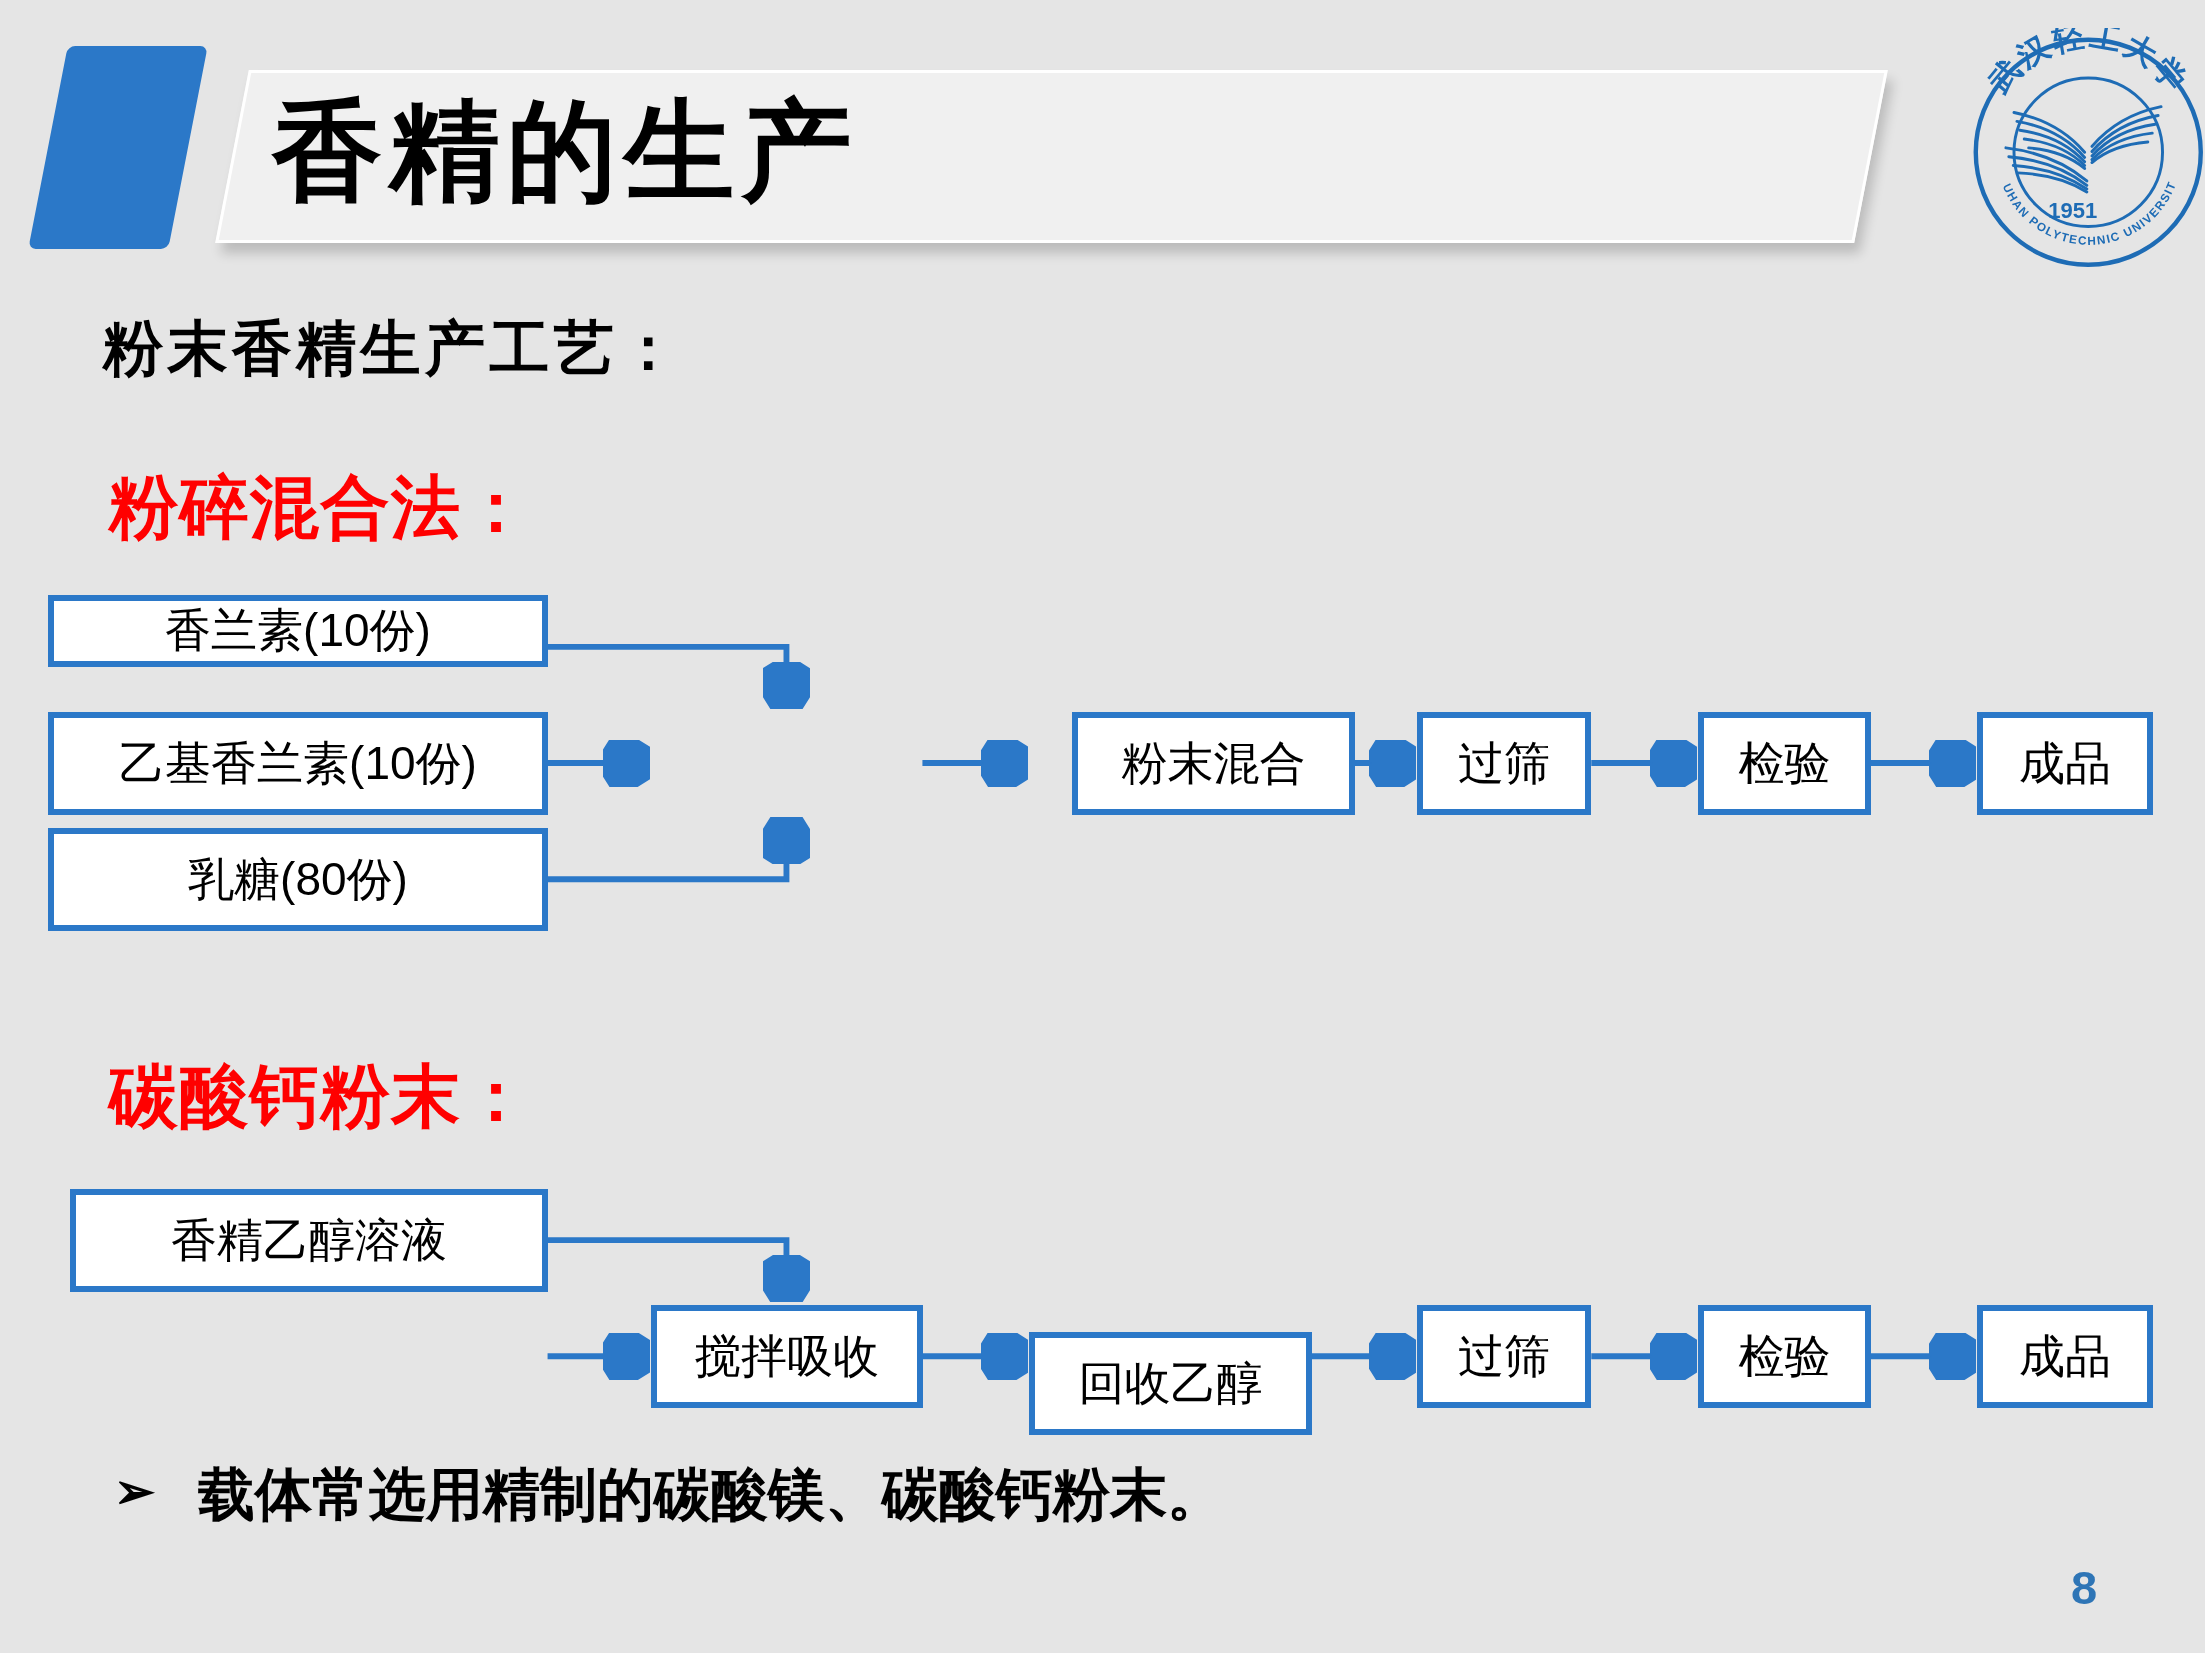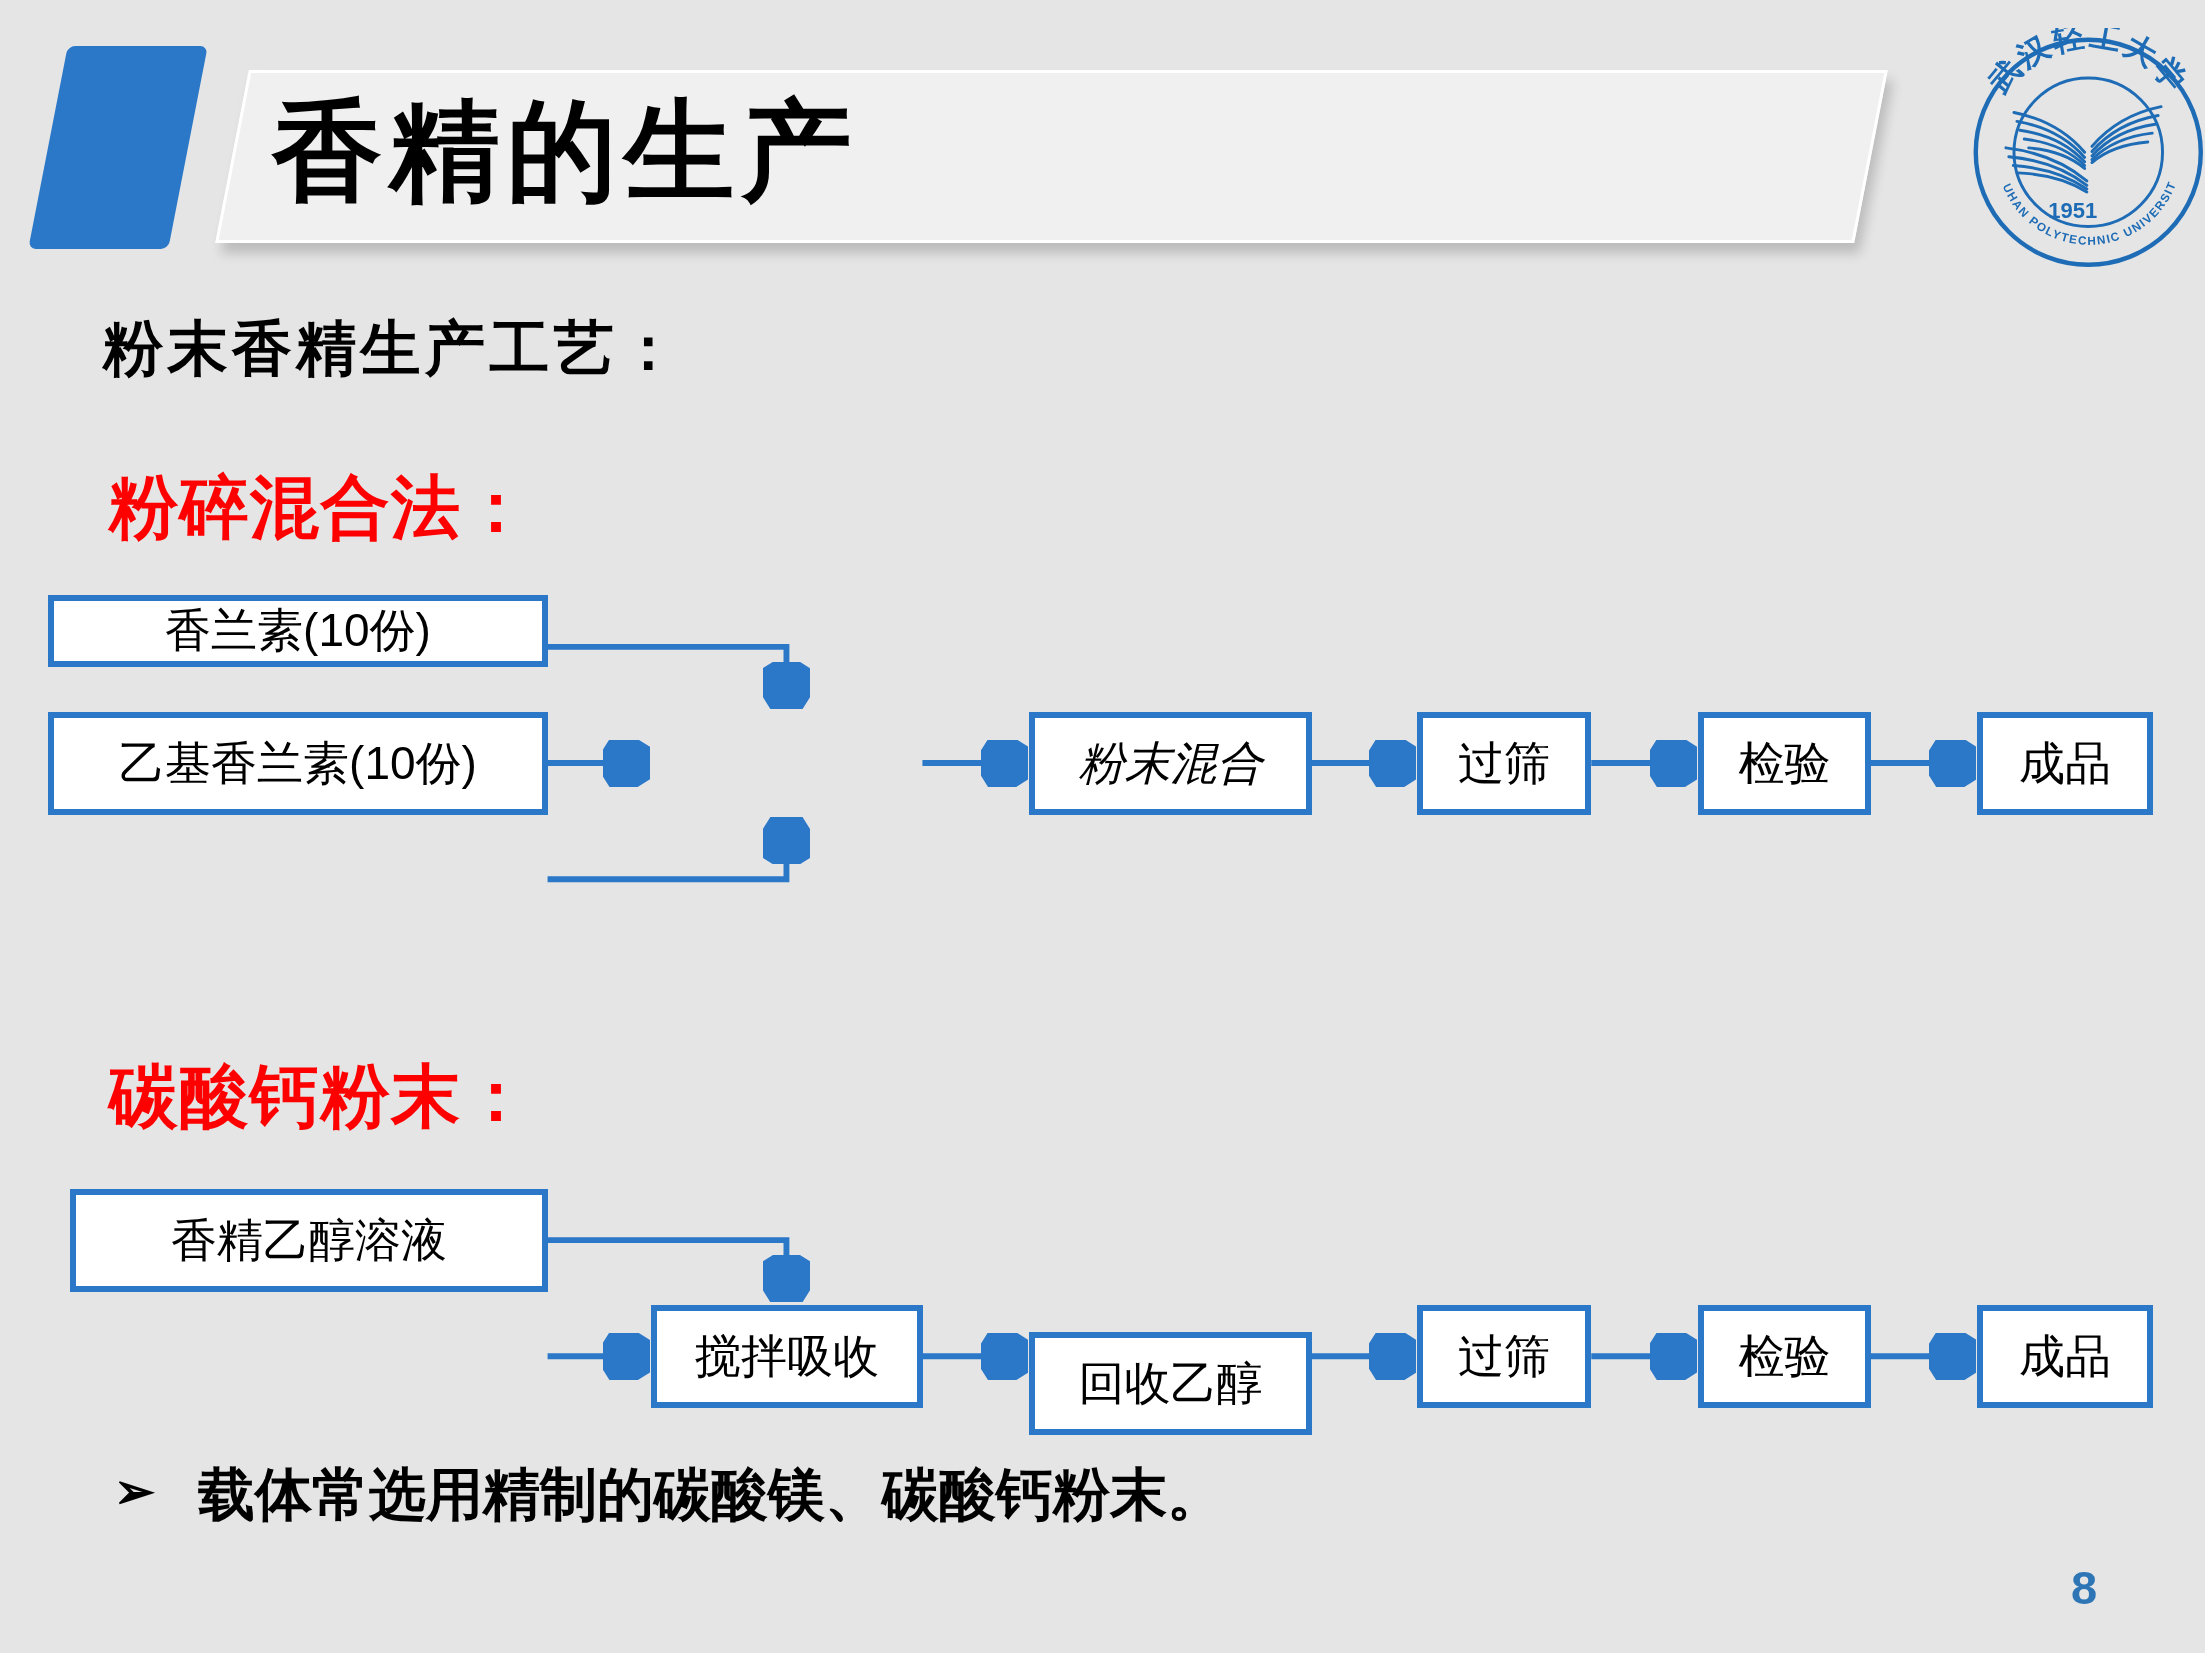--- a/index.html
+++ b/index.html
@@ -143,21 +143,22 @@
     <path d="M745 1687 H1070 V1757" marker-end="url(#chev)"></path>
     <path d="M745 1845 H870" marker-end="url(#chev)"></path>
     <path d="M1255 1845 H1385" marker-end="url(#chev)"></path>
     <path d="M1785 1845 H1913" marker-end="url(#chev)"></path>
     <path d="M2165 1845 H2295" marker-end="url(#chev)"></path>
     <path d="M2545 1845 H2675" marker-end="url(#chev)"></path>
   </svg>
 
   <div class="fbox" style="left:48px;top:595px;width:500px;height:72px;">香兰素(10份)</div>
   <div class="fbox" style="left:48px;top:712px;width:500px;height:103px;">乙基香兰素(10份)</div>
-  <div class="fbox" style="left:1029px;top:712px;width:283px;height:103px;font-style:italic;">粉末混合</div>
+  <div class="fbox" style="left:48px;top:828px;width:500px;height:103px;">乳糖(80份)</div>
+  <div class="fbox" style="left:1072px;top:712px;width:283px;height:103px;">粉末混合</div>
   <div class="fbox" style="left:1417px;top:712px;width:174px;height:103px;">过筛</div>
   <div class="fbox" style="left:1698px;top:712px;width:173px;height:103px;">检验</div>
   <div class="fbox" style="left:1977px;top:712px;width:176px;height:103px;">成品</div>
 
   <div class="fbox" style="left:70px;top:1189px;width:478px;height:103px;">香精乙醇溶液</div>
   <div class="fbox" style="left:651px;top:1305px;width:272px;height:103px;">搅拌吸收</div>
   <div class="fbox" style="left:1029px;top:1332px;width:283px;height:103px;">回收乙醇</div>
   <div class="fbox" style="left:1417px;top:1305px;width:174px;height:103px;">过筛</div>
   <div class="fbox" style="left:1698px;top:1305px;width:173px;height:103px;">检验</div>
   <div class="fbox" style="left:1977px;top:1305px;width:176px;height:103px;">成品</div>

